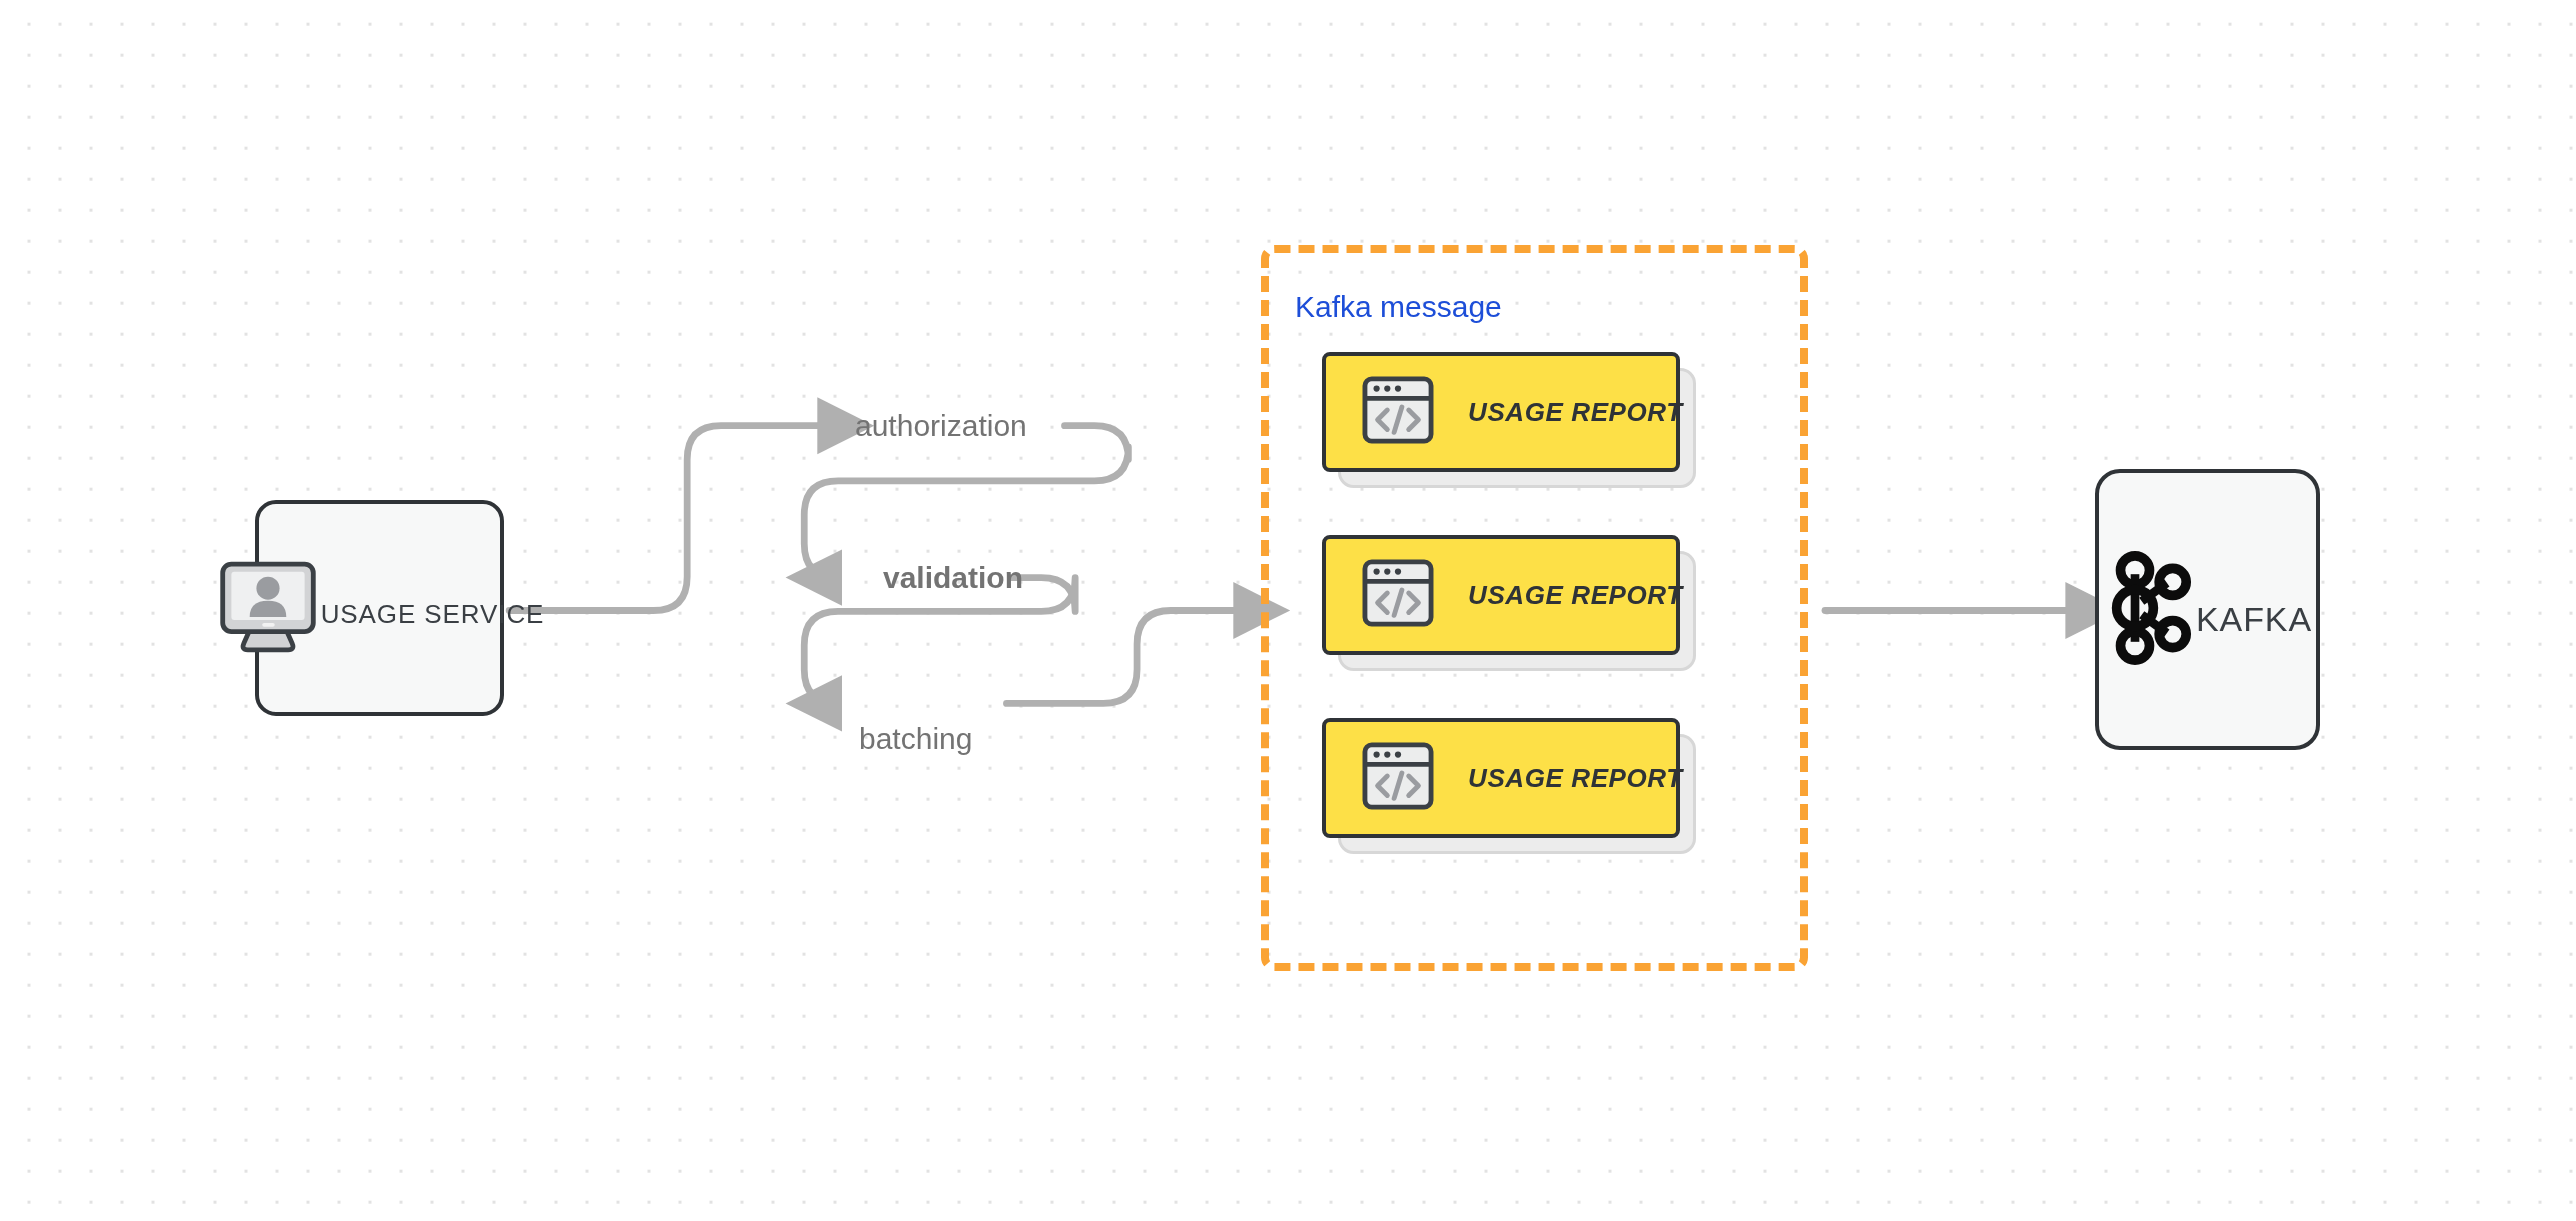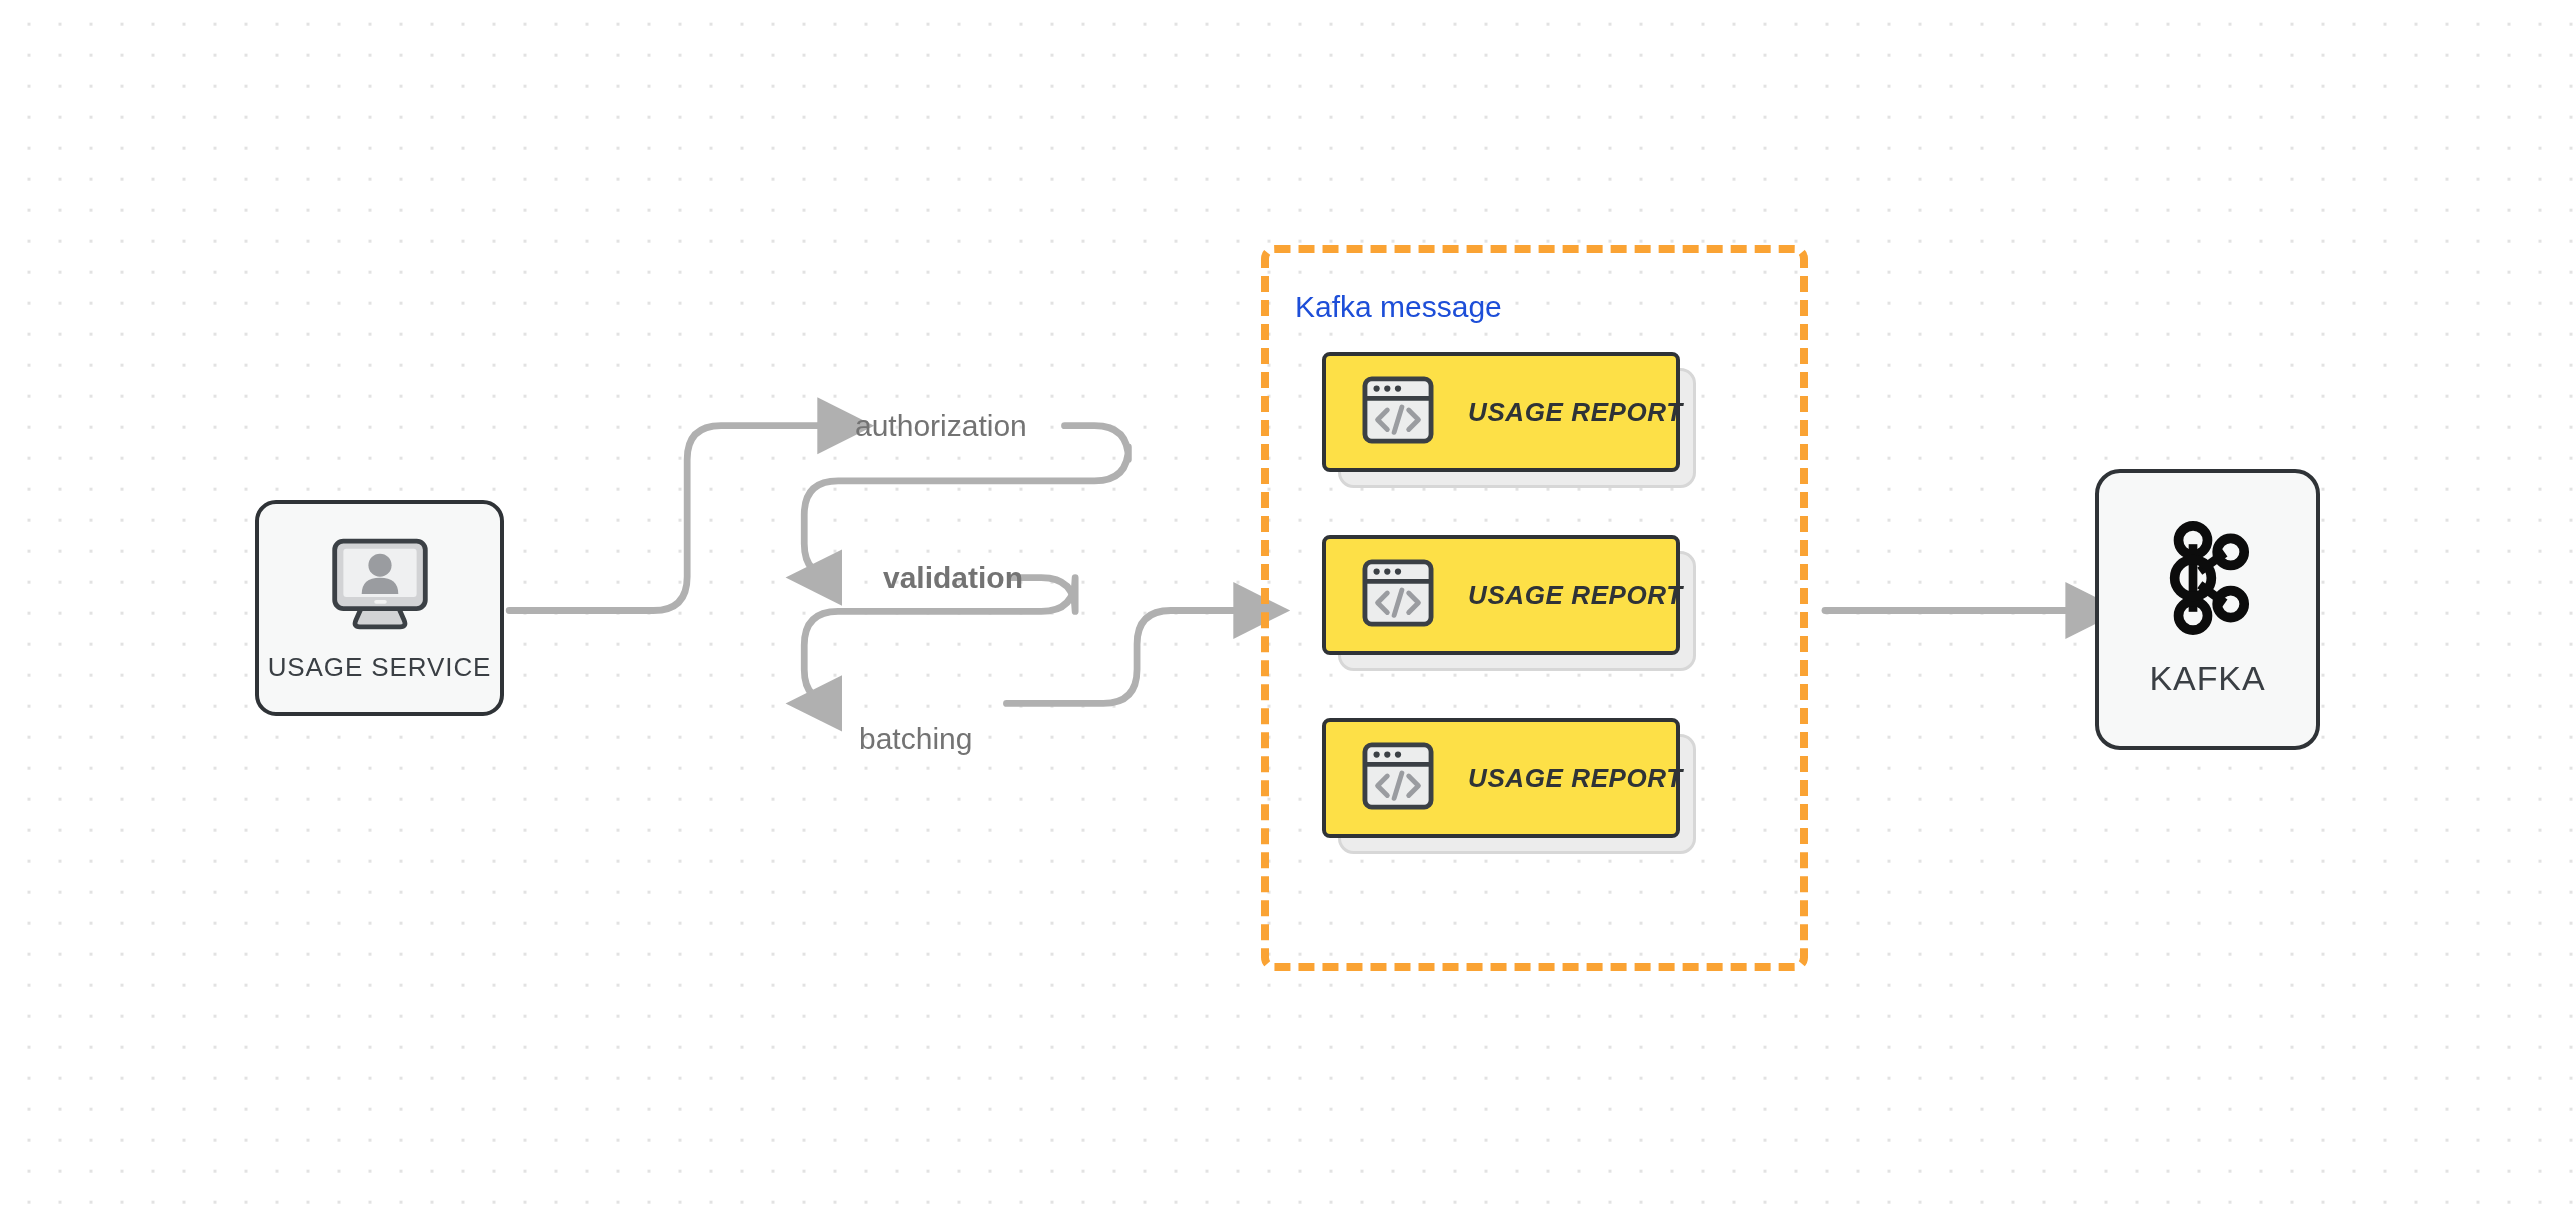--- a/index.html
+++ b/index.html
@@ -15,21 +15,21 @@
   .canvas{position:absolute;inset:0;width:2576px;height:1221px;}
   svg.layer{position:absolute;left:0;top:0;width:2576px;height:1221px;overflow:visible;}
 
   
   .node{
     position:absolute;
     background:#f7f8f8;
     border:4.8px solid #2f3337;
     border-radius:21px;
     box-sizing:border-box;
-    display:flex;flex-direction:column;
+    display:flex;flex-direction:row;
     align-items:center;justify-content:center;
   }
   .node-label{
     font-size:26px;letter-spacing:0.9px;color:#3a3f44;
     text-align:center;white-space:nowrap;
   }
 
   #usage-service{left:255px;top:500px;width:249px;height:216px;}
   #usage-service .node-label{margin-top:13.5px;}
   #kafka-node{left:2095px;top:469px;width:225px;height:281px;border-radius:25px;}

